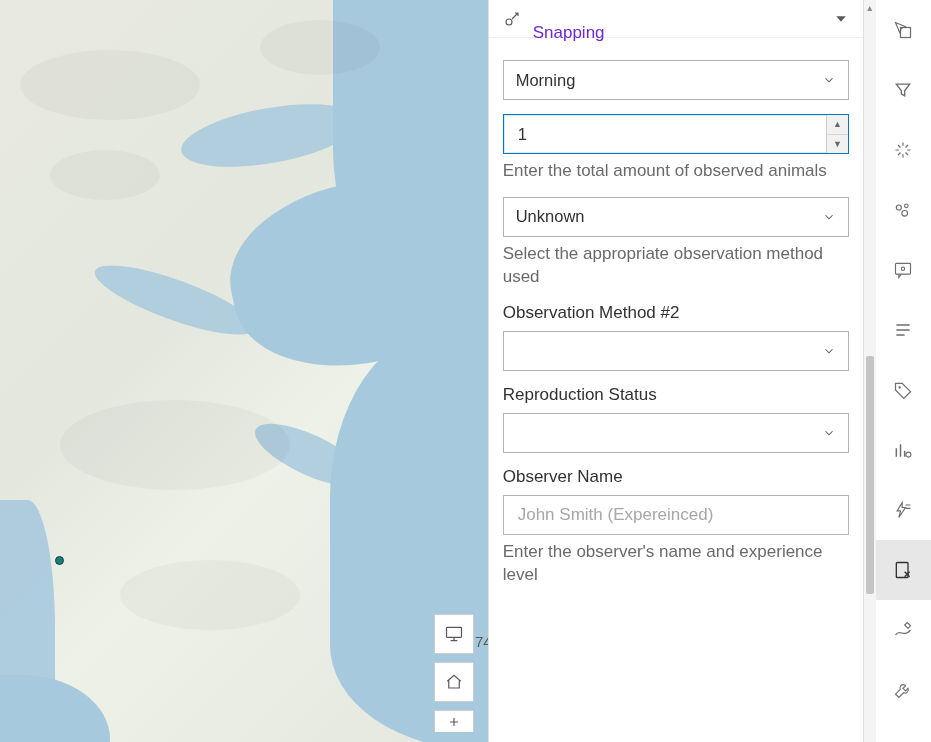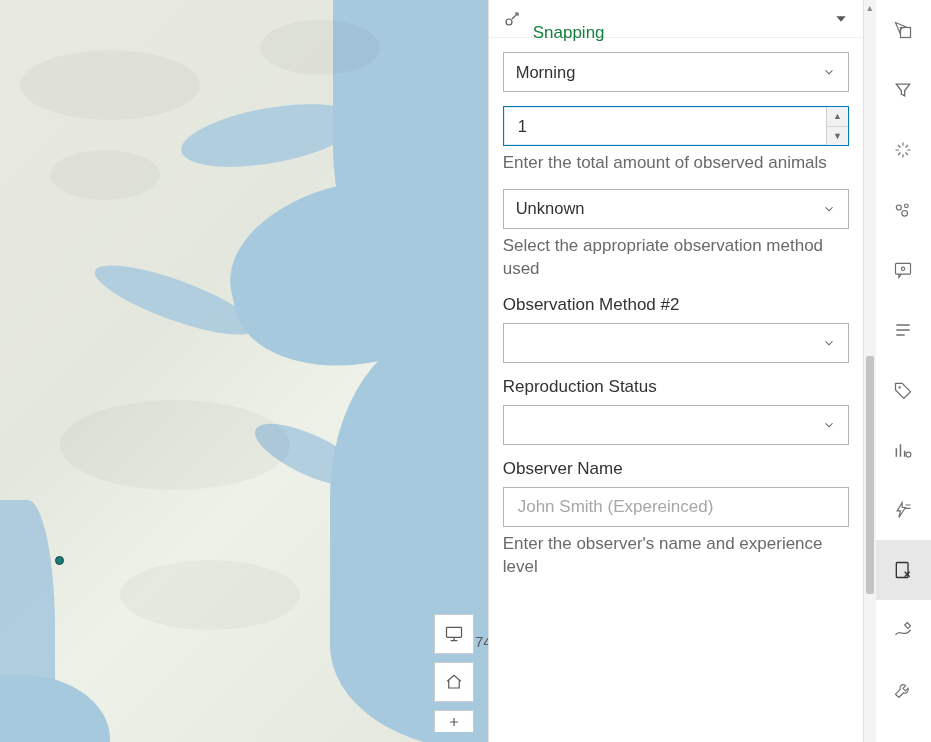--- a/index.html
+++ b/index.html
@@ -25,21 +25,21 @@
   .h5 { top:20px; left:260px; width:120px; height:55px; }
   .feature-point { position:absolute; top:556px; left:55px; width:9px; height:9px; border-radius:50%; background:#1f7a7a; border:1.5px solid #0c4646; }
   .map-controls { position:absolute; bottom:10px; left:434px; display:flex; flex-direction:column; gap:8px; }
   .map-btn { width:40px; height:40px; background:#fff; border:1px solid #ccc; display:flex; align-items:center; justify-content:center; color:#595959; cursor:pointer; }
   .map-btn.half { height:22px; border-bottom:none; }
   .coord74 { position:absolute; bottom:92px; left:475px; font-size:15px; color:#5a5a5a; }
 
   
   .form-panel { width:381px; height:742px; border-left:1px solid #e0e0e0; border-right:1px solid #e0e0e0; position:relative; display:flex; flex-direction:column; background:#fff; }
   .snap-header { display:flex; align-items:center; height:38px; padding:0 14px; gap:12px; border-bottom:1px solid #f0f0f0; }
-  .snap-header .title { flex:1; font-size:17px; color:#15803d;margin-top:28px; }
+  .snap-header .title { flex:1; font-size:17px; color:#6d28d9;margin-top:28px; }
   .snap-header .chev { color:#595959; }
   .form-body { flex:1; overflow:hidden; padding: 6px 14px 0 14px; }
   .field { margin-bottom: 14px; }
   .label { font-size:17px; color:#323232; margin-bottom:8px; }
   .hint { font-size:17px; color:#6a6a6a; margin-top:6px; line-height:1.35; }
   .select, .num, .text {
     width: 100%; height:40px; border:1px solid #b5b5b5; background:#fff;
     display:flex; align-items:center; padding:0 12px; font-size:16.5px; color:#323232;
   }
   .select.focused, .num.focused { border-color:#0079c1; box-shadow: inset 0 0 0 1px rgba(0,121,193,.15); }
@@ -121,21 +121,21 @@
           <path d="M12 12l7-7M16 4h4v4" fill="none" stroke="#595959" stroke-width="1.5"></path>
         </svg>
       <div class="title">Snapping</div>
       <svg class="chev" viewBox="0 0 24 24" width="16" height="16">
           <path d="M5 8l7 8 7-8" fill="currentColor"></path>
         </svg>
     </div>
 
     <div class="form-body">
 
-      <div class="field" style="margin-top:8px;">
+      <div class="field" style="margin-top:16px;">
         <div class="select">
           <span class="val">Morning</span>
           <svg class="chev-down" viewBox="0 0 24 24">
               <path d="M6 9l6 6 6-6" fill="none" stroke="#595959" stroke-width="1.8"></path>
             </svg>
         </div>
       </div>
 
       <div class="field">
         <div class="num focused">

